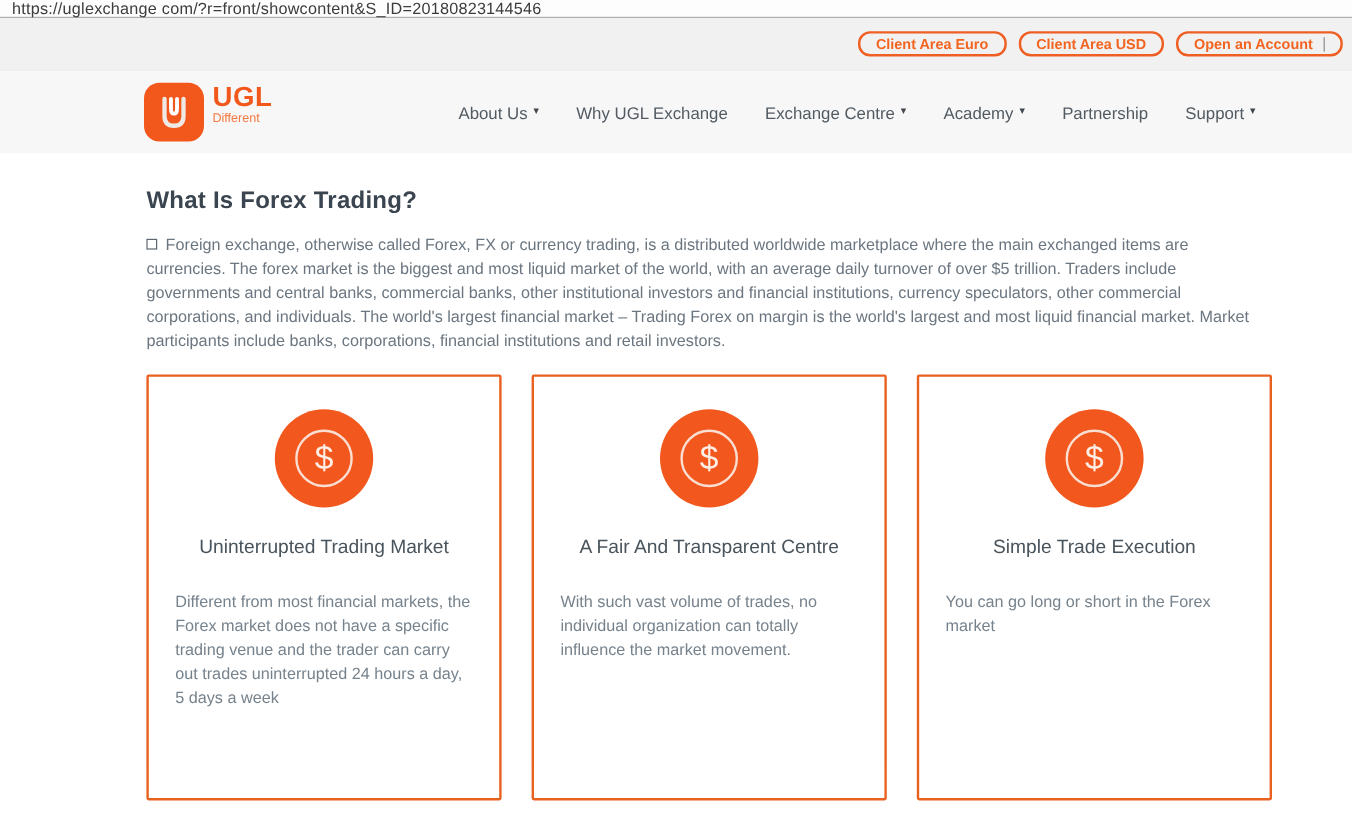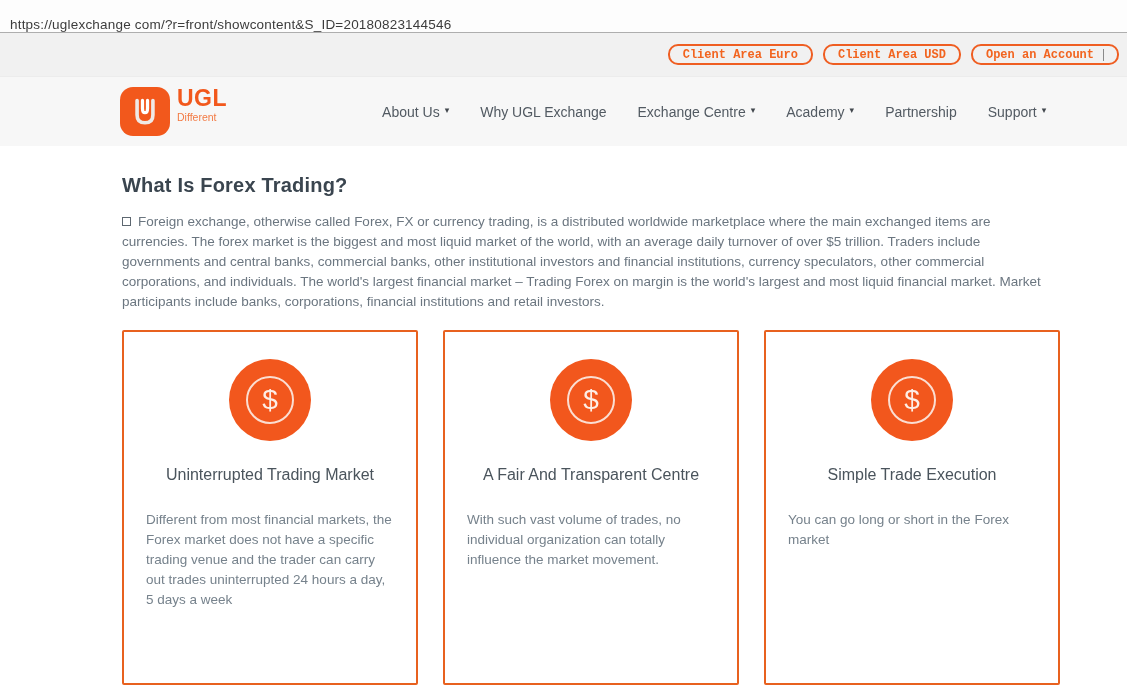--- a/index.html
+++ b/index.html
@@ -1,32 +1,32 @@
 <!DOCTYPE html>
 <html><head>
 <meta charset="utf-8">
 <style>
   * { margin:0; padding:0; box-sizing:border-box; }
   html,body { width:1127px; height:689px; overflow:hidden; background:#fff;
               font-family:"Liberation Sans", sans-serif; }
 
   
-  .urlbar { height:33px; background:#fdfdfd; border-bottom:1px solid #aeaeae;
-            display:flex; align-items:flex-end; padding-left:10px; }
+  .urlbar { height:15px; background:#fdfdfd; border-bottom:1px solid #aeaeae;
+            display:flex; align-items:center; padding-left:10px; }
   .urlbar .url { font-size:13.5px; color:#3c3c3c; letter-spacing:.2px; }
 
   
   .topbar { height:44px; background:#f1f1f1; border-bottom:1px solid #ececec;
             display:flex; align-items:center; justify-content:flex-end;
             padding-right:8px; gap:10px; }
   .pill-btn { display:inline-flex; align-items:center; justify-content:center;
               height:21px; min-width:118px; padding:0 13px;
               border:2px solid #ef5e22; border-radius:10px; background:transparent;
               color:#f2641f; font-weight:bold; font-size:12px; cursor:pointer;
-              font-family:Liberation Mono, monospace; }
+              font-family:Liberation Sans, sans-serif; }
   .cursor-bar { display:inline-block; width:1px; height:12px; background:#8a8a8a;
                 margin-left:9px; }
 
   
   .site-header { height:69px; background:#f7f7f7; display:flex; align-items:center; }
   .logo { display:flex; align-items:flex-start; margin-left:120px; }
   .logo-mark { width:50px; height:49px; background:#f2581c; border-radius:13px;
                display:flex; align-items:center; justify-content:center; }
   .logo-text { margin-left:7px; line-height:1; }
   .logo-title { color:#f2581c; font-weight:bold; font-size:23px; letter-spacing:.5px; }

